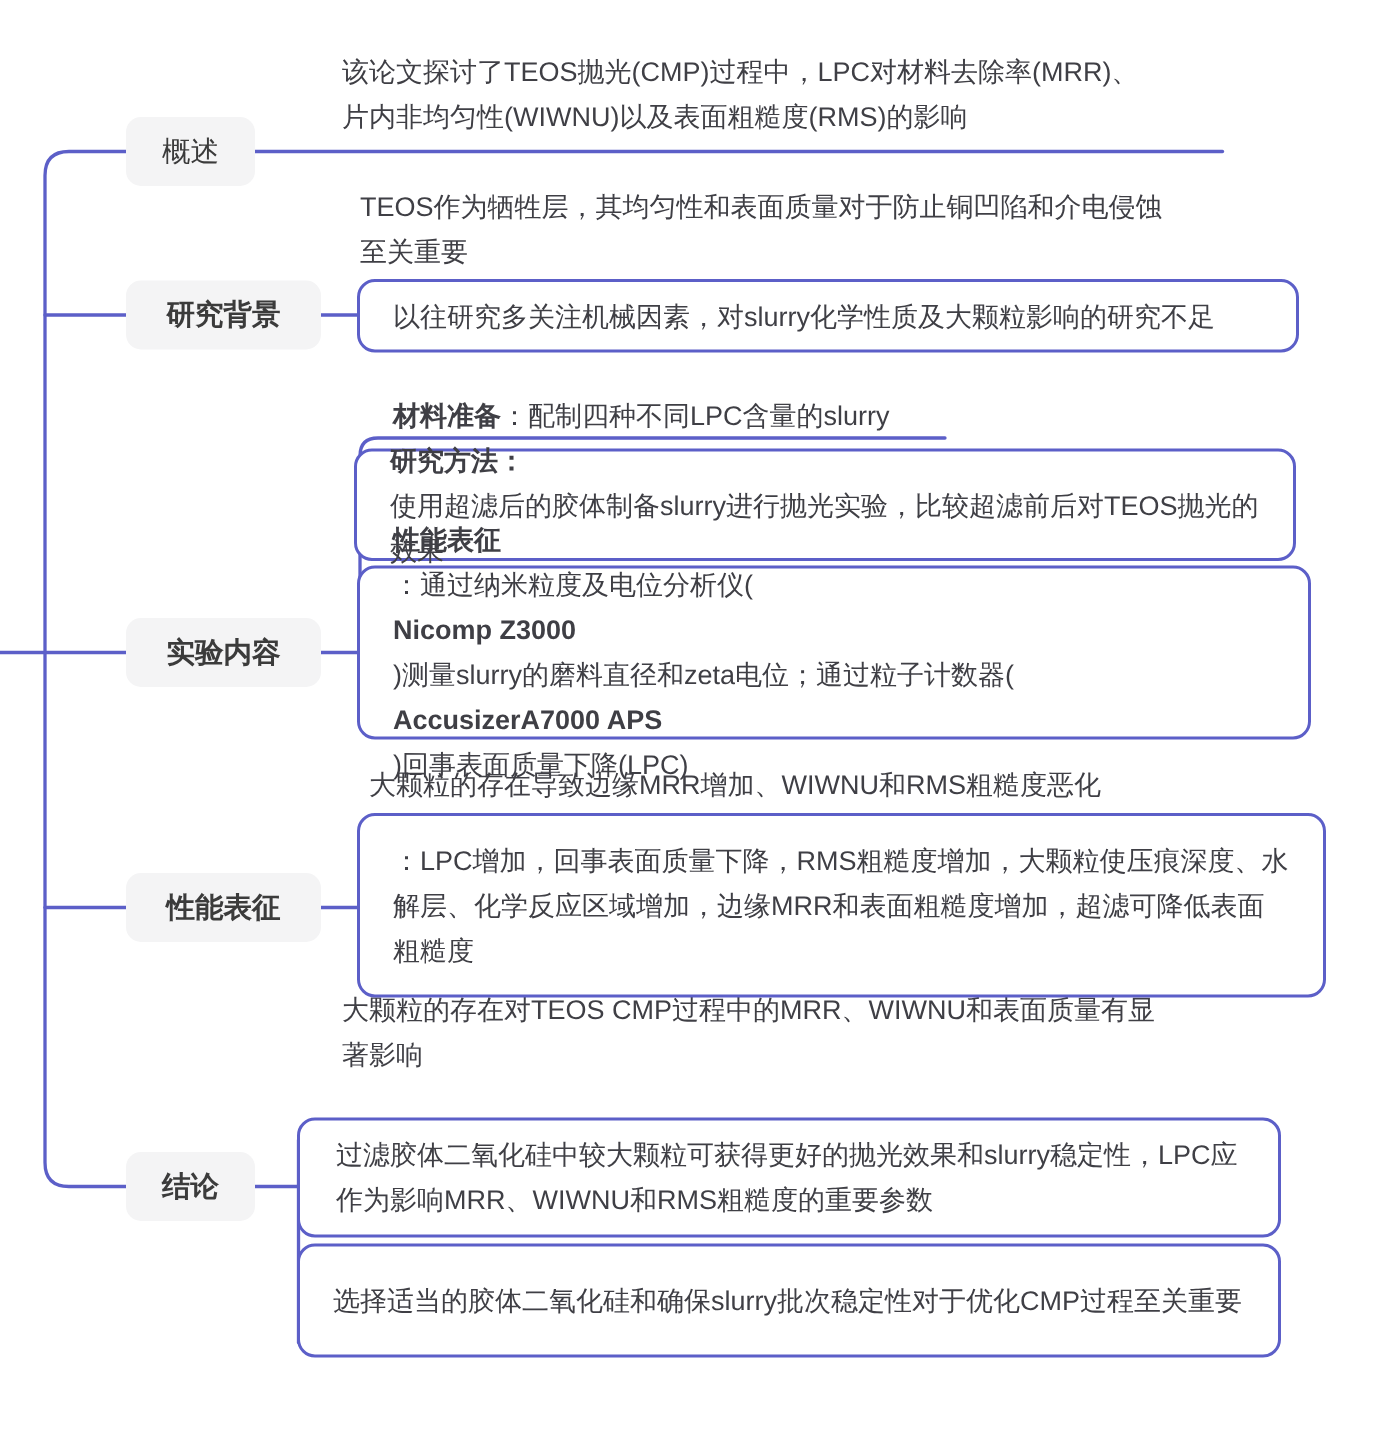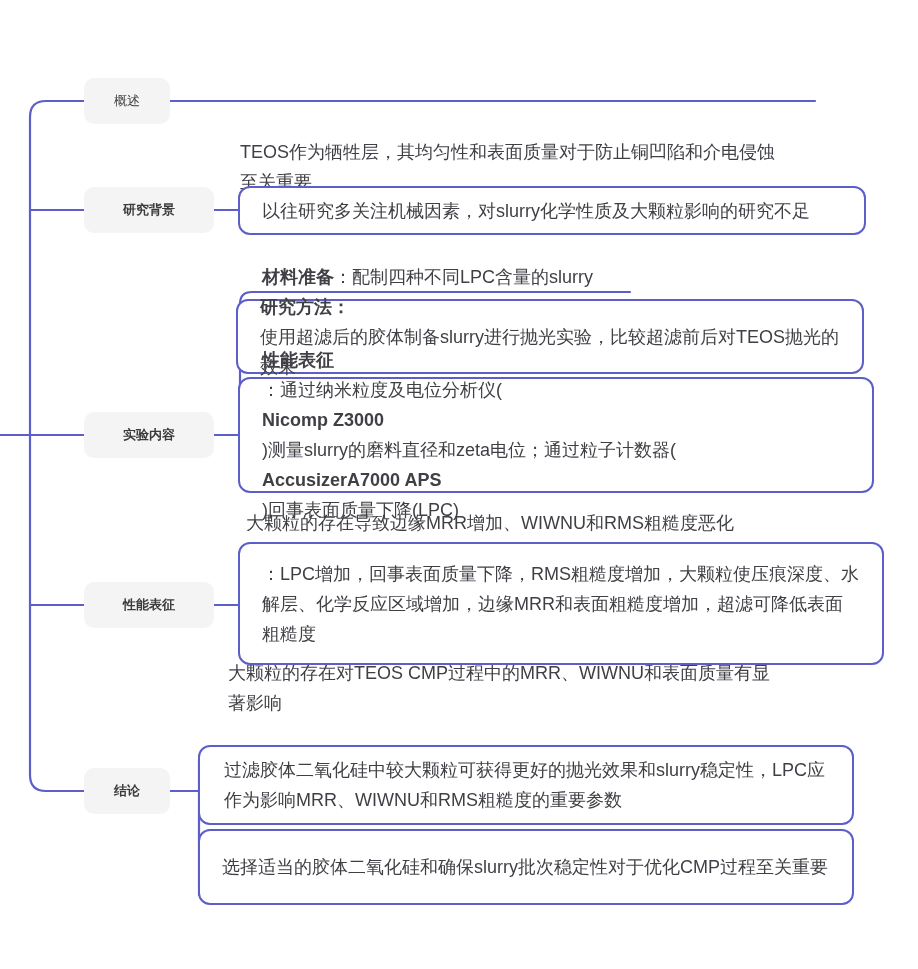--- a/index.html
+++ b/index.html
@@ -15,38 +15,38 @@
   svg.connectors{position:absolute;left:0;top:0;z-index:1;}
   svg.connectors path{stroke:var(--line);stroke-width:2.2;fill:none;stroke-linecap:round;}
 
   
   .l1{
     position:absolute;z-index:3;
     background:var(--node-fill);
     color:var(--node-text);
     border-radius:10px;
     display:flex;align-items:center;justify-content:center;
-    font-size:13px;font-weight:700;
+    font-size:19px;font-weight:700;
     box-sizing:border-box;
   }
   .l1.regular{font-weight:400;}
   #n-overview{left:84px;top:78px;width:86px;height:46px;}
   #n-background{left:84px;top:187px;width:130px;height:46px;}
   #n-content{left:84px;top:412px;width:130px;height:46px;}
   #n-results{left:84px;top:582px;width:130px;height:46px;}
   #n-conclusion{left:84px;top:768px;width:86px;height:46px;}
 
   
   .ltext{
     position:absolute;z-index:2;
     font-size:18px;line-height:30px;
     word-break:normal;overflow-wrap:normal;
   }
   #t-ov{left:228px;top:33px;max-width:548px;}
-  #t-bg1{left:240px;top:137px;max-width:552px;}
+  #t-bg1{left:240px;top:123px;max-width:552px;}
   #t-ct1{left:262px;top:262px;max-width:600px;}
   #t-rs1{left:246px;top:508px;max-width:620px;}
   #t-cl1{left:228px;top:658px;max-width:548px;}
 
   
   .boxed{
     position:absolute;z-index:2;
     background:var(--box-fill);
     border:2px solid var(--line);
     border-radius:12px;
@@ -100,20 +100,21 @@
   <div class="l1" id="n-content">
     <span>实验内容</span>
   </div>
   <div class="l1" id="n-results">
     <span>性能表征</span>
   </div>
   <div class="l1" id="n-conclusion">
     <span>结论</span>
   </div>
 
+  <div class="ltext rich" id="t-ov"><span>该论文探讨了TEOS抛光(CMP)过程中，LPC对材料去除率(MRR)、片内非均匀性(WIWNU)以及表面粗糙度(RMS)的影响</span></div>
   <div class="ltext rich" id="t-bg1"><span>TEOS作为牺牲层，其均匀性和表面质量对于防止铜凹陷和介电侵蚀至关重要</span></div>
   <div class="ltext rich" id="t-ct1"><b>材料准备</b><span>：配制四种不同LPC含量的slurry</span></div>
   <div class="ltext rich" id="t-rs1"><span>大颗粒的存在导致边缘MRR增加、WIWNU和RMS粗糙度恶化</span></div>
   <div class="ltext rich" id="t-cl1"><span>大颗粒的存在对TEOS CMP过程中的MRR、WIWNU和表面质量有显著影响</span></div>
 
   <div class="boxed rich" id="b-bg2">
       <span>以往研究多关注机械因素，对slurry化学性质及大颗粒影响的研究不足</span>
     </div>
   <div class="boxed rich" id="b-ct2">
       <b>研究方法：</b>

